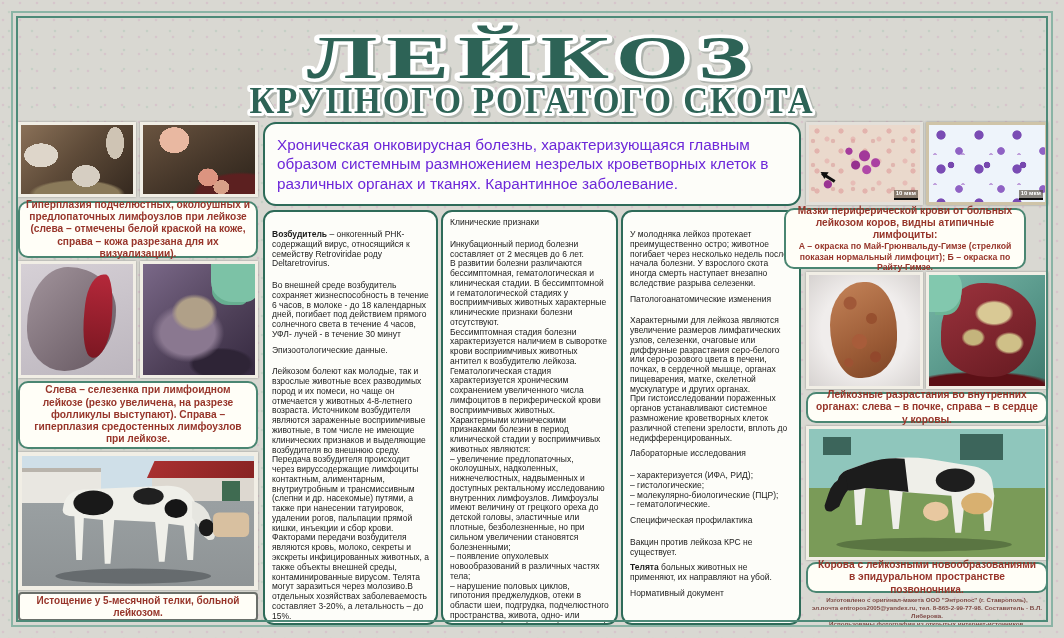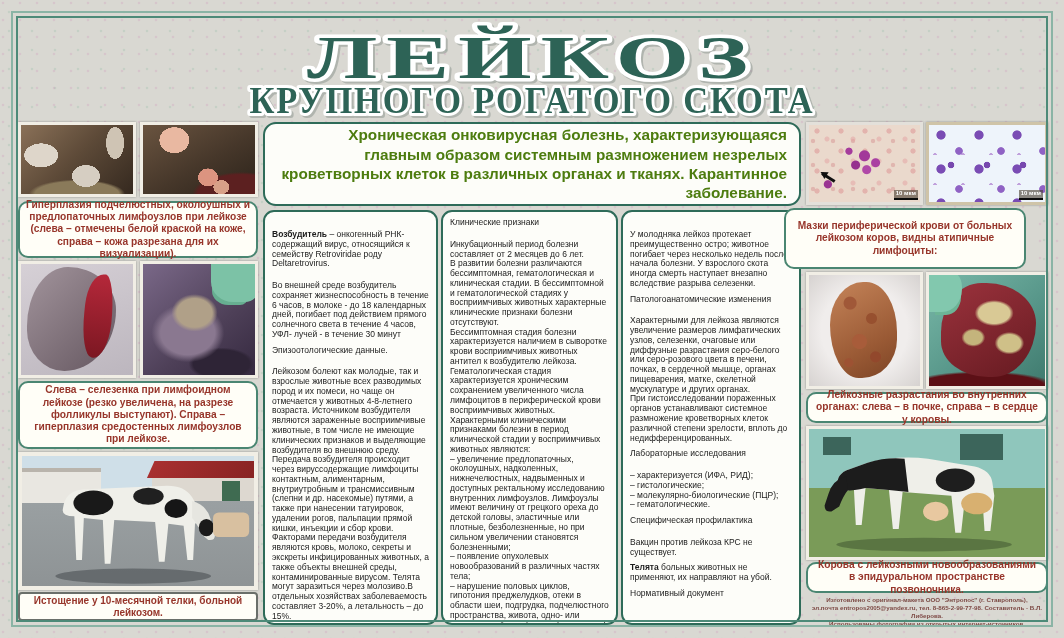--- a/index.html
+++ b/index.html
@@ -15,22 +15,22 @@
   .frame-b{position:absolute;inset:16px;border:2px solid #4d8a78;pointer-events:none;z-index:5}
 
   .titlesvg{position:absolute;left:0;top:16px;width:1064px;height:104px;
     filter:drop-shadow(2px 2px 0 rgba(100,115,108,.35));}
   .t1,.t2{font-family:"Liberation Serif",serif;font-weight:bold;fill:#2d6356;
     stroke:#ffffff;stroke-width:7px;paint-order:stroke;stroke-linejoin:round;}
   .t1{font-size:62px;letter-spacing:6px;}
   .t2{font-size:37px;letter-spacing:2px;stroke-width:6px;}
 
   .box{position:absolute;box-sizing:border-box;background:#fdfdf9;border:2.5px solid #2e6b59;border-radius:13px;}
-  .intro{display:flex;align-items:center;justify-content:center;text-align:right;
-    font-weight:bold;font-size:15.3px;line-height:1.26;color:#4d7c0f;padding:3px 12px;}
+  .intro{display:flex;align-items:center;justify-content:center;text-align:left;
+    font-weight:normal;font-size:15.3px;line-height:1.26;color:#6d28d9;padding:3px 12px;}
   .tcol{padding:6px 7px;font-size:8.5px;line-height:1.15;color:#1b1b1b;overflow:hidden;border-radius:11px;}
   .tcol p{margin:12px 0 3px;white-space:pre-line;}
   .tcol p.hd{font-weight:normal;margin:6px 0 1px;}
   .tcol p.top{margin-top:0;}
   .tcol p.gap{margin-top:6px;}
   .tcol b{font-weight:bold;}
 
   .cap{position:absolute;box-sizing:border-box;background:#fffef7;border:2px solid #4a8672;border-radius:10px;
     color:#97352a;font-weight:bold;text-align:center;display:flex;flex-direction:column;
     align-items:center;justify-content:center;padding:2px 6px;font-size:10.2px;line-height:1.2;z-index:2;}
@@ -177,21 +177,21 @@
         <ellipse cx="70" cy="42" rx="21" ry="13" fill="#191919"></ellipse>
         <ellipse cx="128" cy="35" rx="16" ry="9" fill="#202020"></ellipse>
         <ellipse cx="157" cy="48" rx="12" ry="10" fill="#161616"></ellipse>
         <path d="M174,40 Q189,44 193,58 L198,76 Q198,82 191,81 L185,76 Q179,64 174,58 Z" fill="#e6e6e0"></path>
         <ellipse cx="189" cy="68" rx="8" ry="9" fill="#1a1a1a"></ellipse>
         <rect x="196" y="52" width="38" height="26" rx="6" fill="#d8c0a0"></rect>
       </svg>
     </div>
   </div>
   <div class="cap cap3l" style="left:18px;top:592px;width:240px;height:29px">
-    <span>Истощение у 10-месячной телки, больной лейкозом.</span>
+    <span>Истощение у 5-месячной телки, больной лейкозом.</span>
   </div>
 
   <div class="box intro" style="left:263px;top:122px;width:538px;height:84px">
     <span>Хроническая онковирусная болезнь, характеризующаяся главным образом системным размножением незрелых кроветворных клеток в различных органах и тканях. Карантинное заболевание.</span>
   </div>
 
   <div class="box tcol" style="left:263px;top:210px;width:175px;height:415px">
     <p><b>Возбудитель</b><span> – онкогенный РНК-содержащий вирус, относящийся к семейству Retroviridae роду Deltaretrovirus.</span></p>
     <p>Во внешней среде возбудитель сохраняет жизнеспособность в течение 6 часов, в молоке - до 18 календарных дней, погибает под действием прямого солнечного света в течение 4 часов, УФЛ- лучей - в течение 30 минут</p>
     <p class="hd">Эпизоотологические данные.</p>
@@ -232,20 +232,21 @@
       <div class="sbar">10 мкм</div>
     </div>
   </div>
   <div class="ph" style="left:926px;top:122px;width:122px;height:83px;border-color:#cfc4a8">
     <div class="img smear-b">
       <div class="sbar">10 мкм</div>
     </div>
   </div>
   <div class="cap" style="left:784px;top:208px;width:242px;height:61px">
     <span>Мазки периферической крови от больных лейкозом коров, видны атипичные лимфоциты:</span>
+    <span class="sub">А –  окраска по Май-Грюнвальду-Гимзе (стрелкой показан нормальный лимфоцит); Б – окраска по Райту-Гимзе.</span>
   </div>
 
   <div class="ph" style="left:806px;top:272px;width:117px;height:117px">
     <div class="img kidneybg"></div>
   </div>
   <div class="ph" style="left:926px;top:272px;width:122px;height:117px">
     <div class="img heartbg">
       <div class="heart-organ"></div>
       <div class="heart-glove"></div>
     </div>

